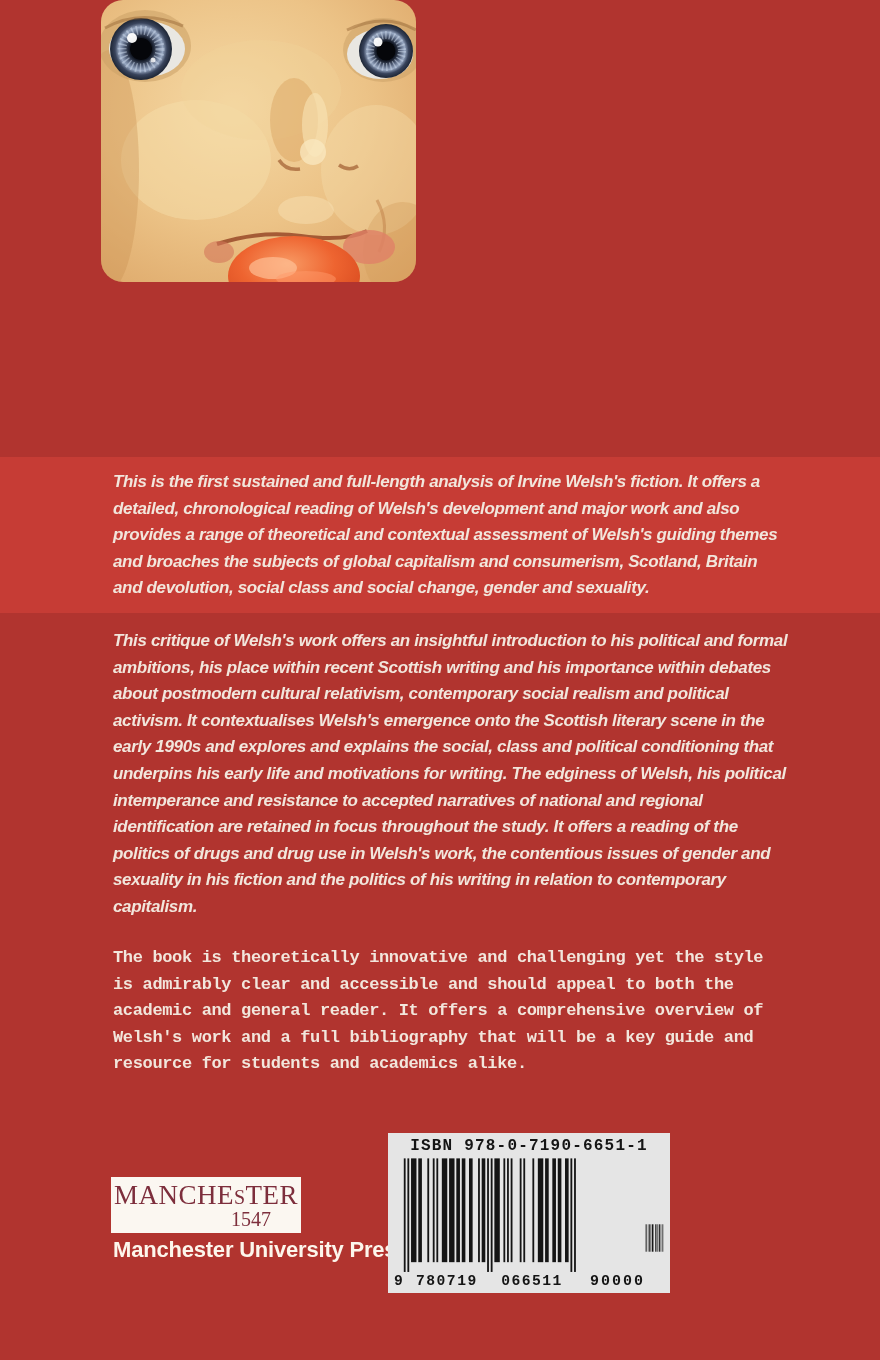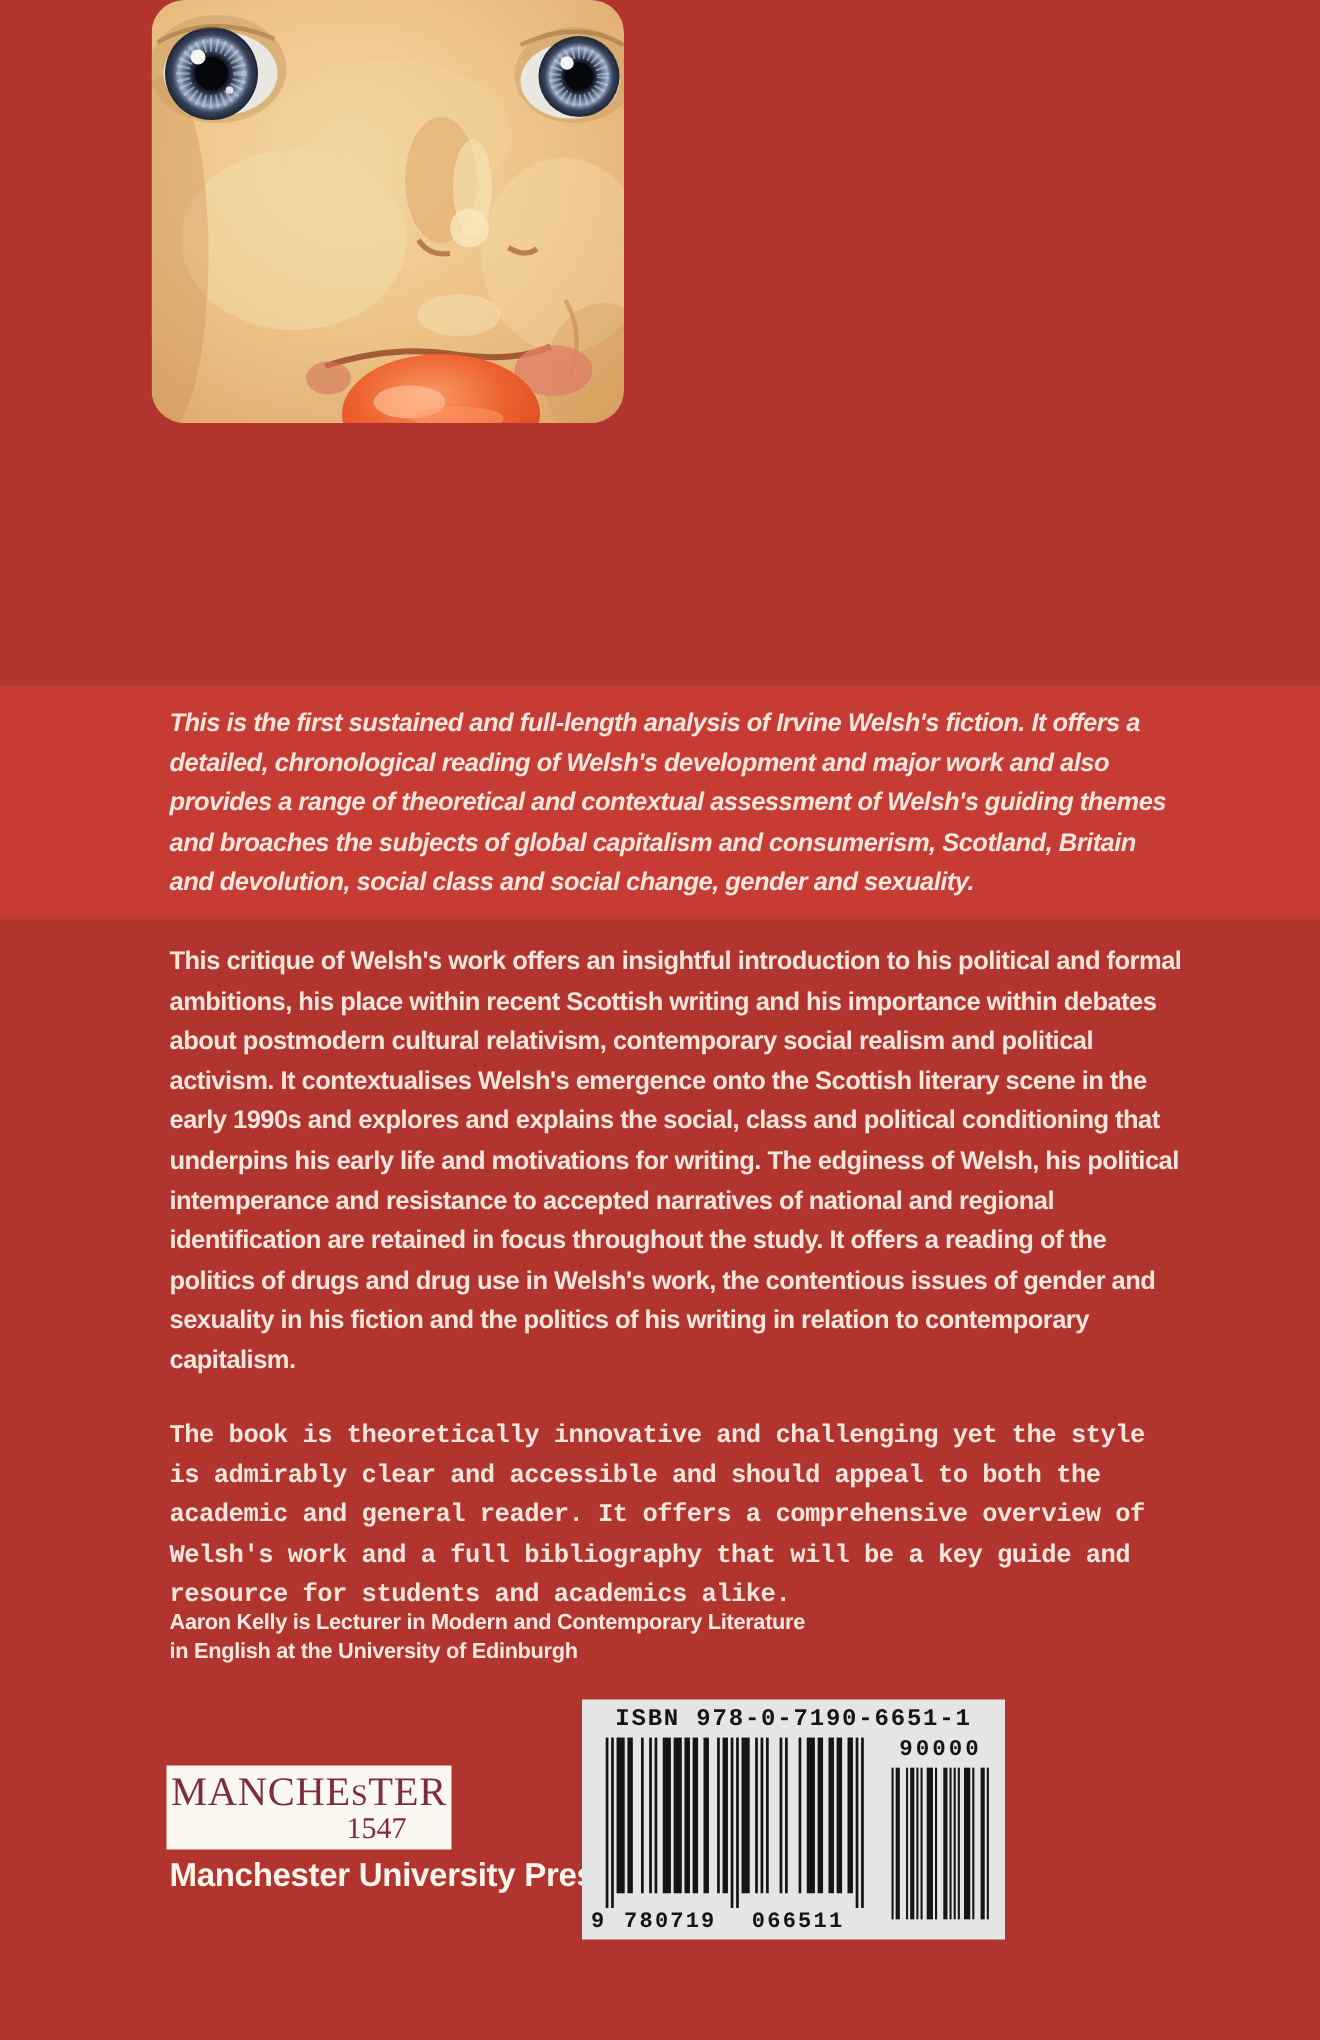--- a/index.html
+++ b/index.html
@@ -27,21 +27,21 @@
     color:#fdfbf6;font-size:31px;font-weight:bold;letter-spacing:-0.6px;
     transform:scaleX(.88);transform-origin:left center;white-space:nowrap;
   }
 
   
   .blurb{
     position:absolute;left:113px;width:676px;
     color:#f2e6dc;font-weight:bold;font-size:17px;line-height:26.6px;letter-spacing:-0.35px;
   }
   .p1{top:469px;font-style:italic;}
-  .p2{top:628px;}
+  .p2{top:628px;font-style:italic;}
   .p3{top:945px;font-family:Liberation Mono, monospace;}
   .bio{
     position:absolute;left:113px;top:1073px;
     color:#f4e9df;font-weight:bold;font-size:14.5px;line-height:18.5px;letter-spacing:-0.2px;
   }
 
   
   .mup-box{
     position:absolute;left:111px;top:1177px;width:190px;height:56px;background:#fbf7f1;
     display:flex;flex-direction:column;justify-content:center;align-items:center;box-sizing:border-box;
@@ -55,21 +55,21 @@
   .bc-panel{
     position:absolute;left:388px;top:1133px;width:282px;height:160px;background:#e5e5e5;
     box-sizing:border-box;padding:3px 6px;display:flex;flex-direction:column;
   }
   .bc-isbn{
     font-family:"Liberation Mono",monospace;font-weight:bold;font-size:16px;letter-spacing:1.2px;
     color:#151515;text-align:center;white-space:nowrap;line-height:20px;
   }
   .bc-row{display:flex;flex:1;justify-content:space-between;padding-top:2px;}
   .bc-main{width:188px;height:130px;}
-  .bc-right{width:74px;display:flex;flex-direction:column;align-items:center;}
+  .bc-right{width:74px;display:flex;align-items:flex-end;}
   .bc-price{font-family:"Liberation Mono",monospace;font-weight:bold;font-size:15px;letter-spacing:2px;color:#151515;line-height:17px;}
   .bc-supp{width:70px;height:104px;margin-top:2px;}
 </style>
 </head>
 <body>
 
 <div class="cover">
 
   <div class="bright-band"></div>
 
@@ -133,24 +133,20 @@
       <ellipse cx="193" cy="276" rx="66" ry="40" fill="url(#gTongue)"></ellipse>
       <ellipse cx="172" cy="268" rx="24" ry="11" fill="#ffc39a" opacity=".65"></ellipse>
       <ellipse cx="205" cy="279" rx="30" ry="8" fill="#ff9a6a" opacity=".5"></ellipse>
     </svg>
   </div>
 
 
   <div class="blurb p1">This is the first sustained and full-length analysis of Irvine Welsh's fiction. It offers a detailed, chronological reading of Welsh's development and major work and also provides a range of theoretical and contextual assessment of Welsh's guiding themes and broaches the subjects of global capitalism and consumerism, Scotland, Britain and devolution, social class and social change, gender and sexuality.</div>
   <div class="blurb p2">This critique of Welsh's work offers an insightful introduction to his political and formal ambitions, his place within recent Scottish writing and his importance within debates about postmodern cultural relativism, contemporary social realism and political activism. It contextualises Welsh's emergence onto the Scottish literary scene in the early 1990s and explores and explains the social, class and political conditioning that underpins his early life and motivations for writing. The edginess of Welsh, his political intemperance and resistance to accepted narratives of national and regional identification are retained in focus throughout the study. It offers a reading of the politics of drugs and drug use in Welsh's work, the contentious issues of gender and sexuality in his fiction and the politics of his writing in relation to contemporary capitalism.</div>
   <div class="blurb p3">The book is theoretically innovative and challenging yet the style is admirably clear and accessible and should appeal to both the academic and general reader. It offers a comprehensive overview of Welsh's work and a full bibliography that will be a key guide and resource for students and academics alike.</div>
-  <div class="bio">
-    <div>Aaron Kelly is Lecturer in Modern and Contemporary Literature</div>
-    <div>in English at the University of Edinburgh</div>
-  </div>
 
   <div class="mup-box">
     <div class="mup-name"><span>MANCHE</span><span class="small-s">S</span><span>TER</span></div>
     <div class="mup-year">1547</div>
   </div>
   <div class="imprint">Manchester University Press</div>
 
   <div class="bc-panel">
     <div class="bc-isbn">ISBN 978-0-7190-6651-1</div>
     <div class="bc-row">

